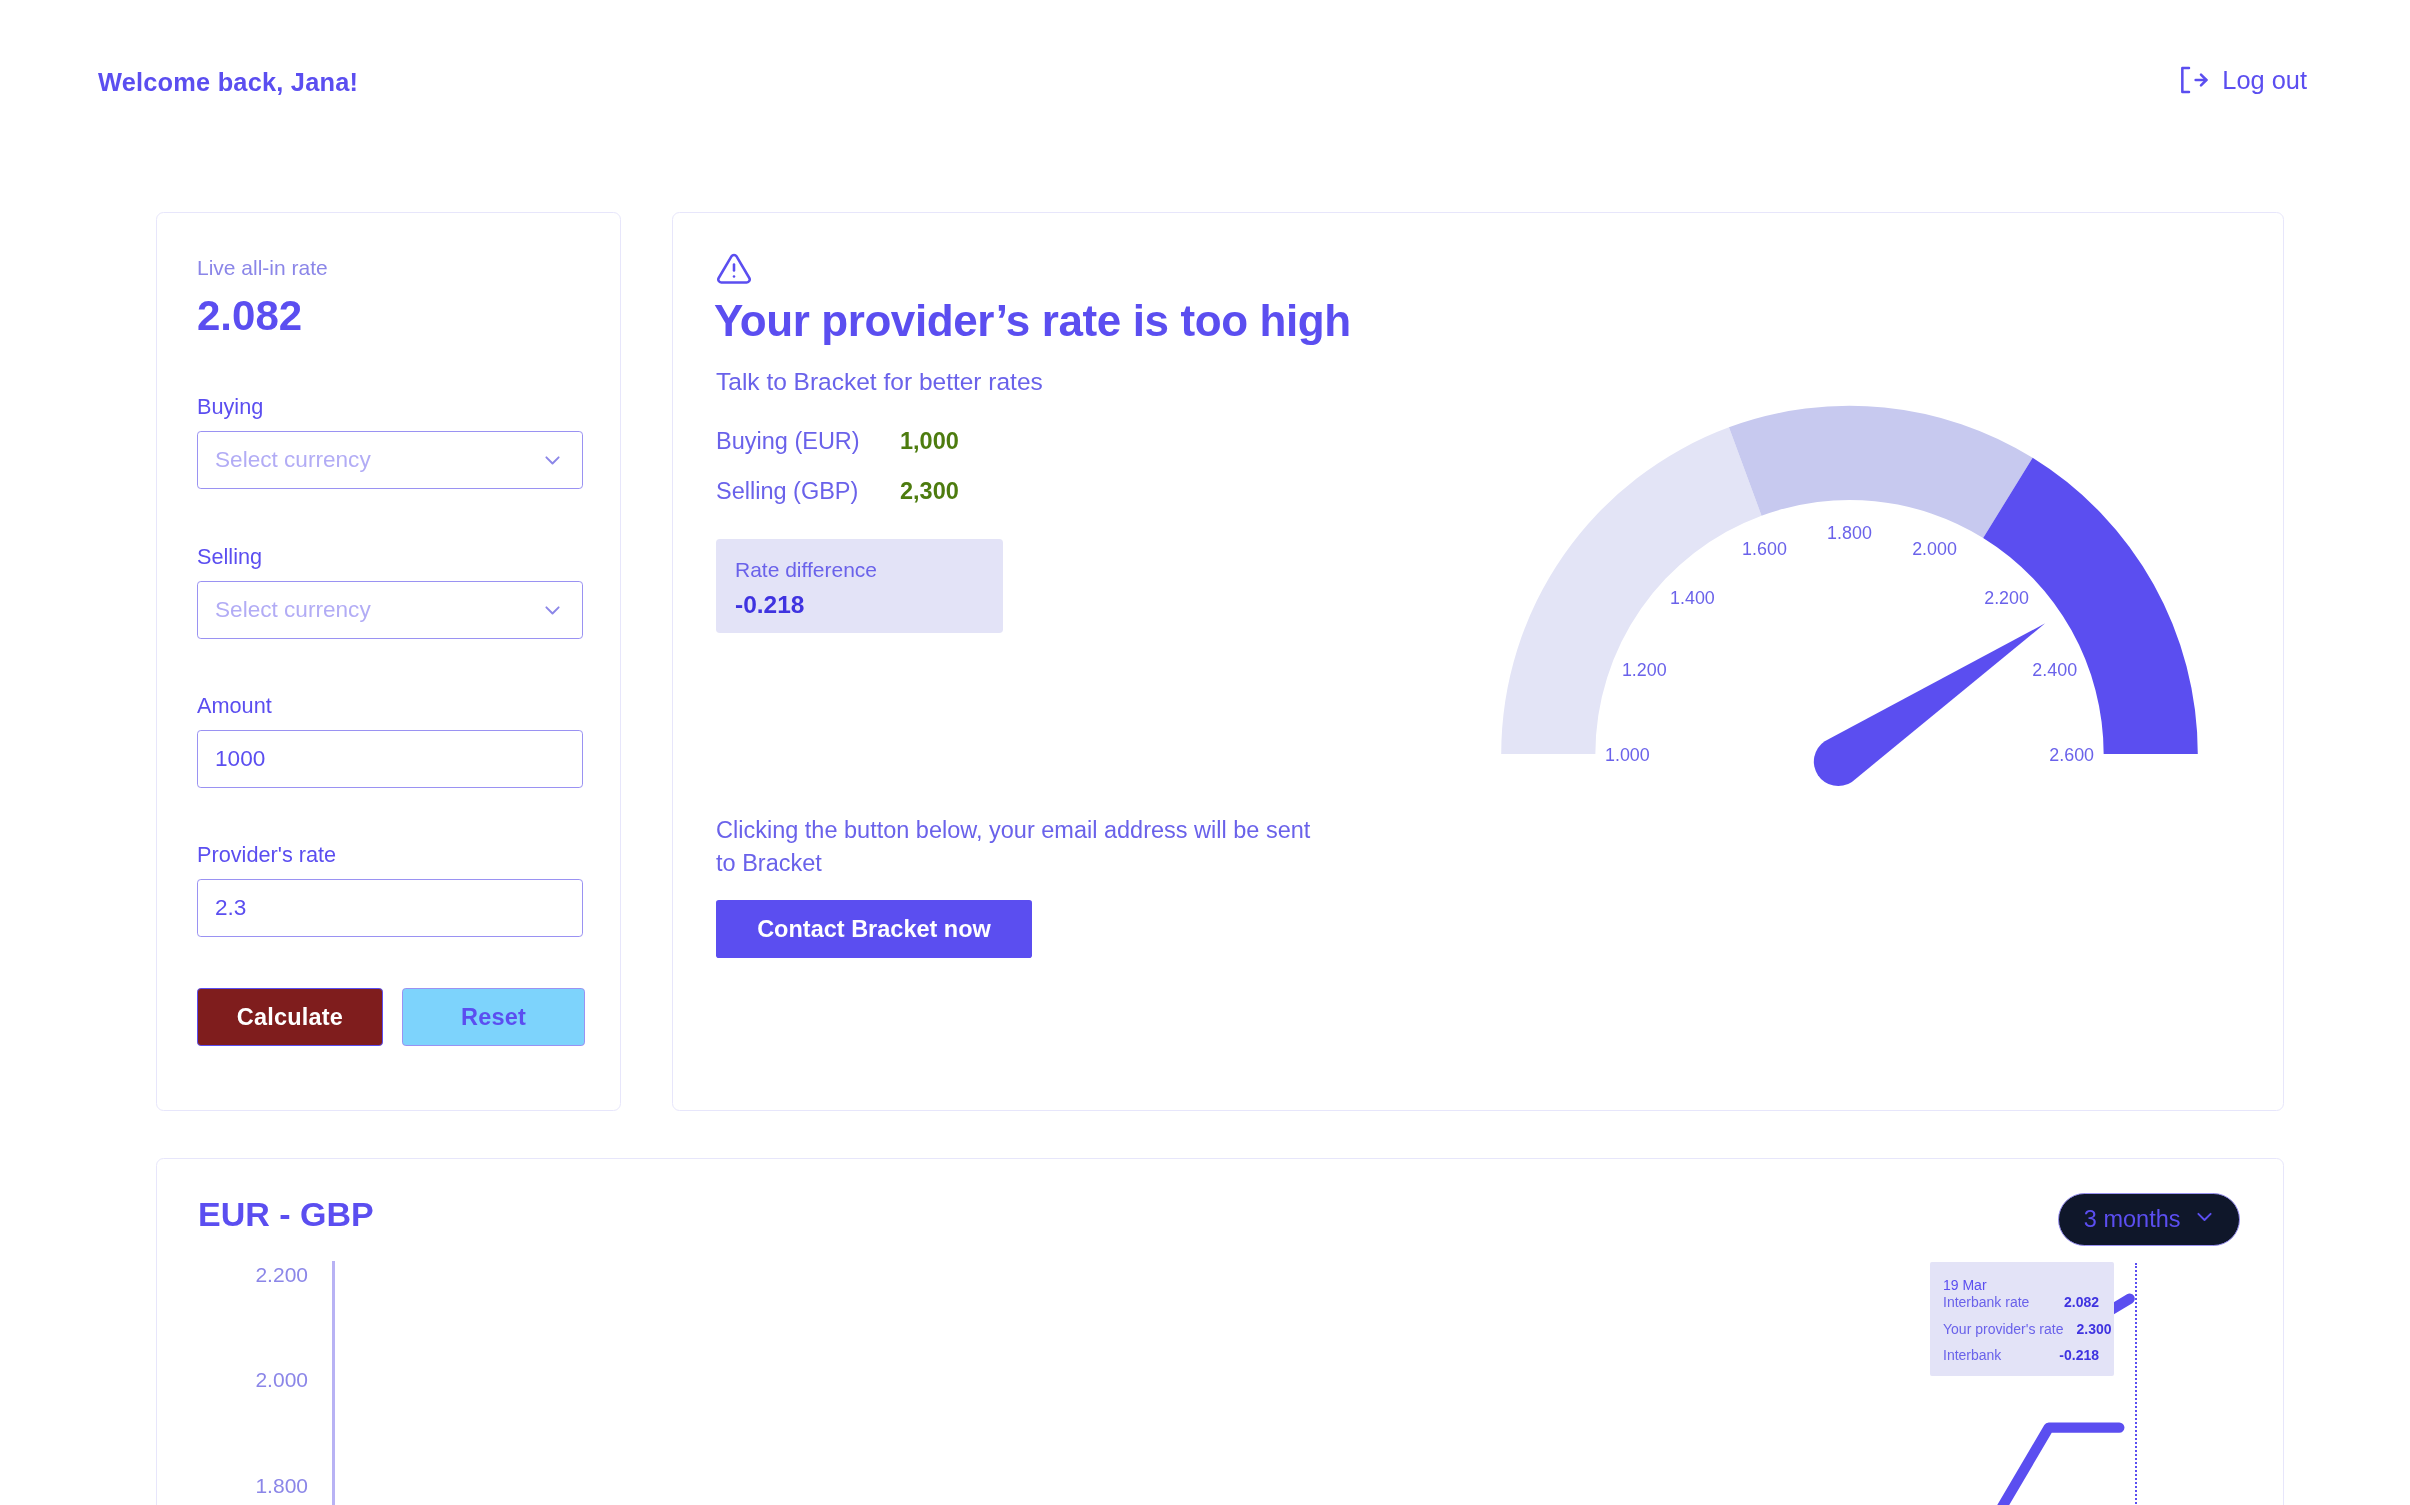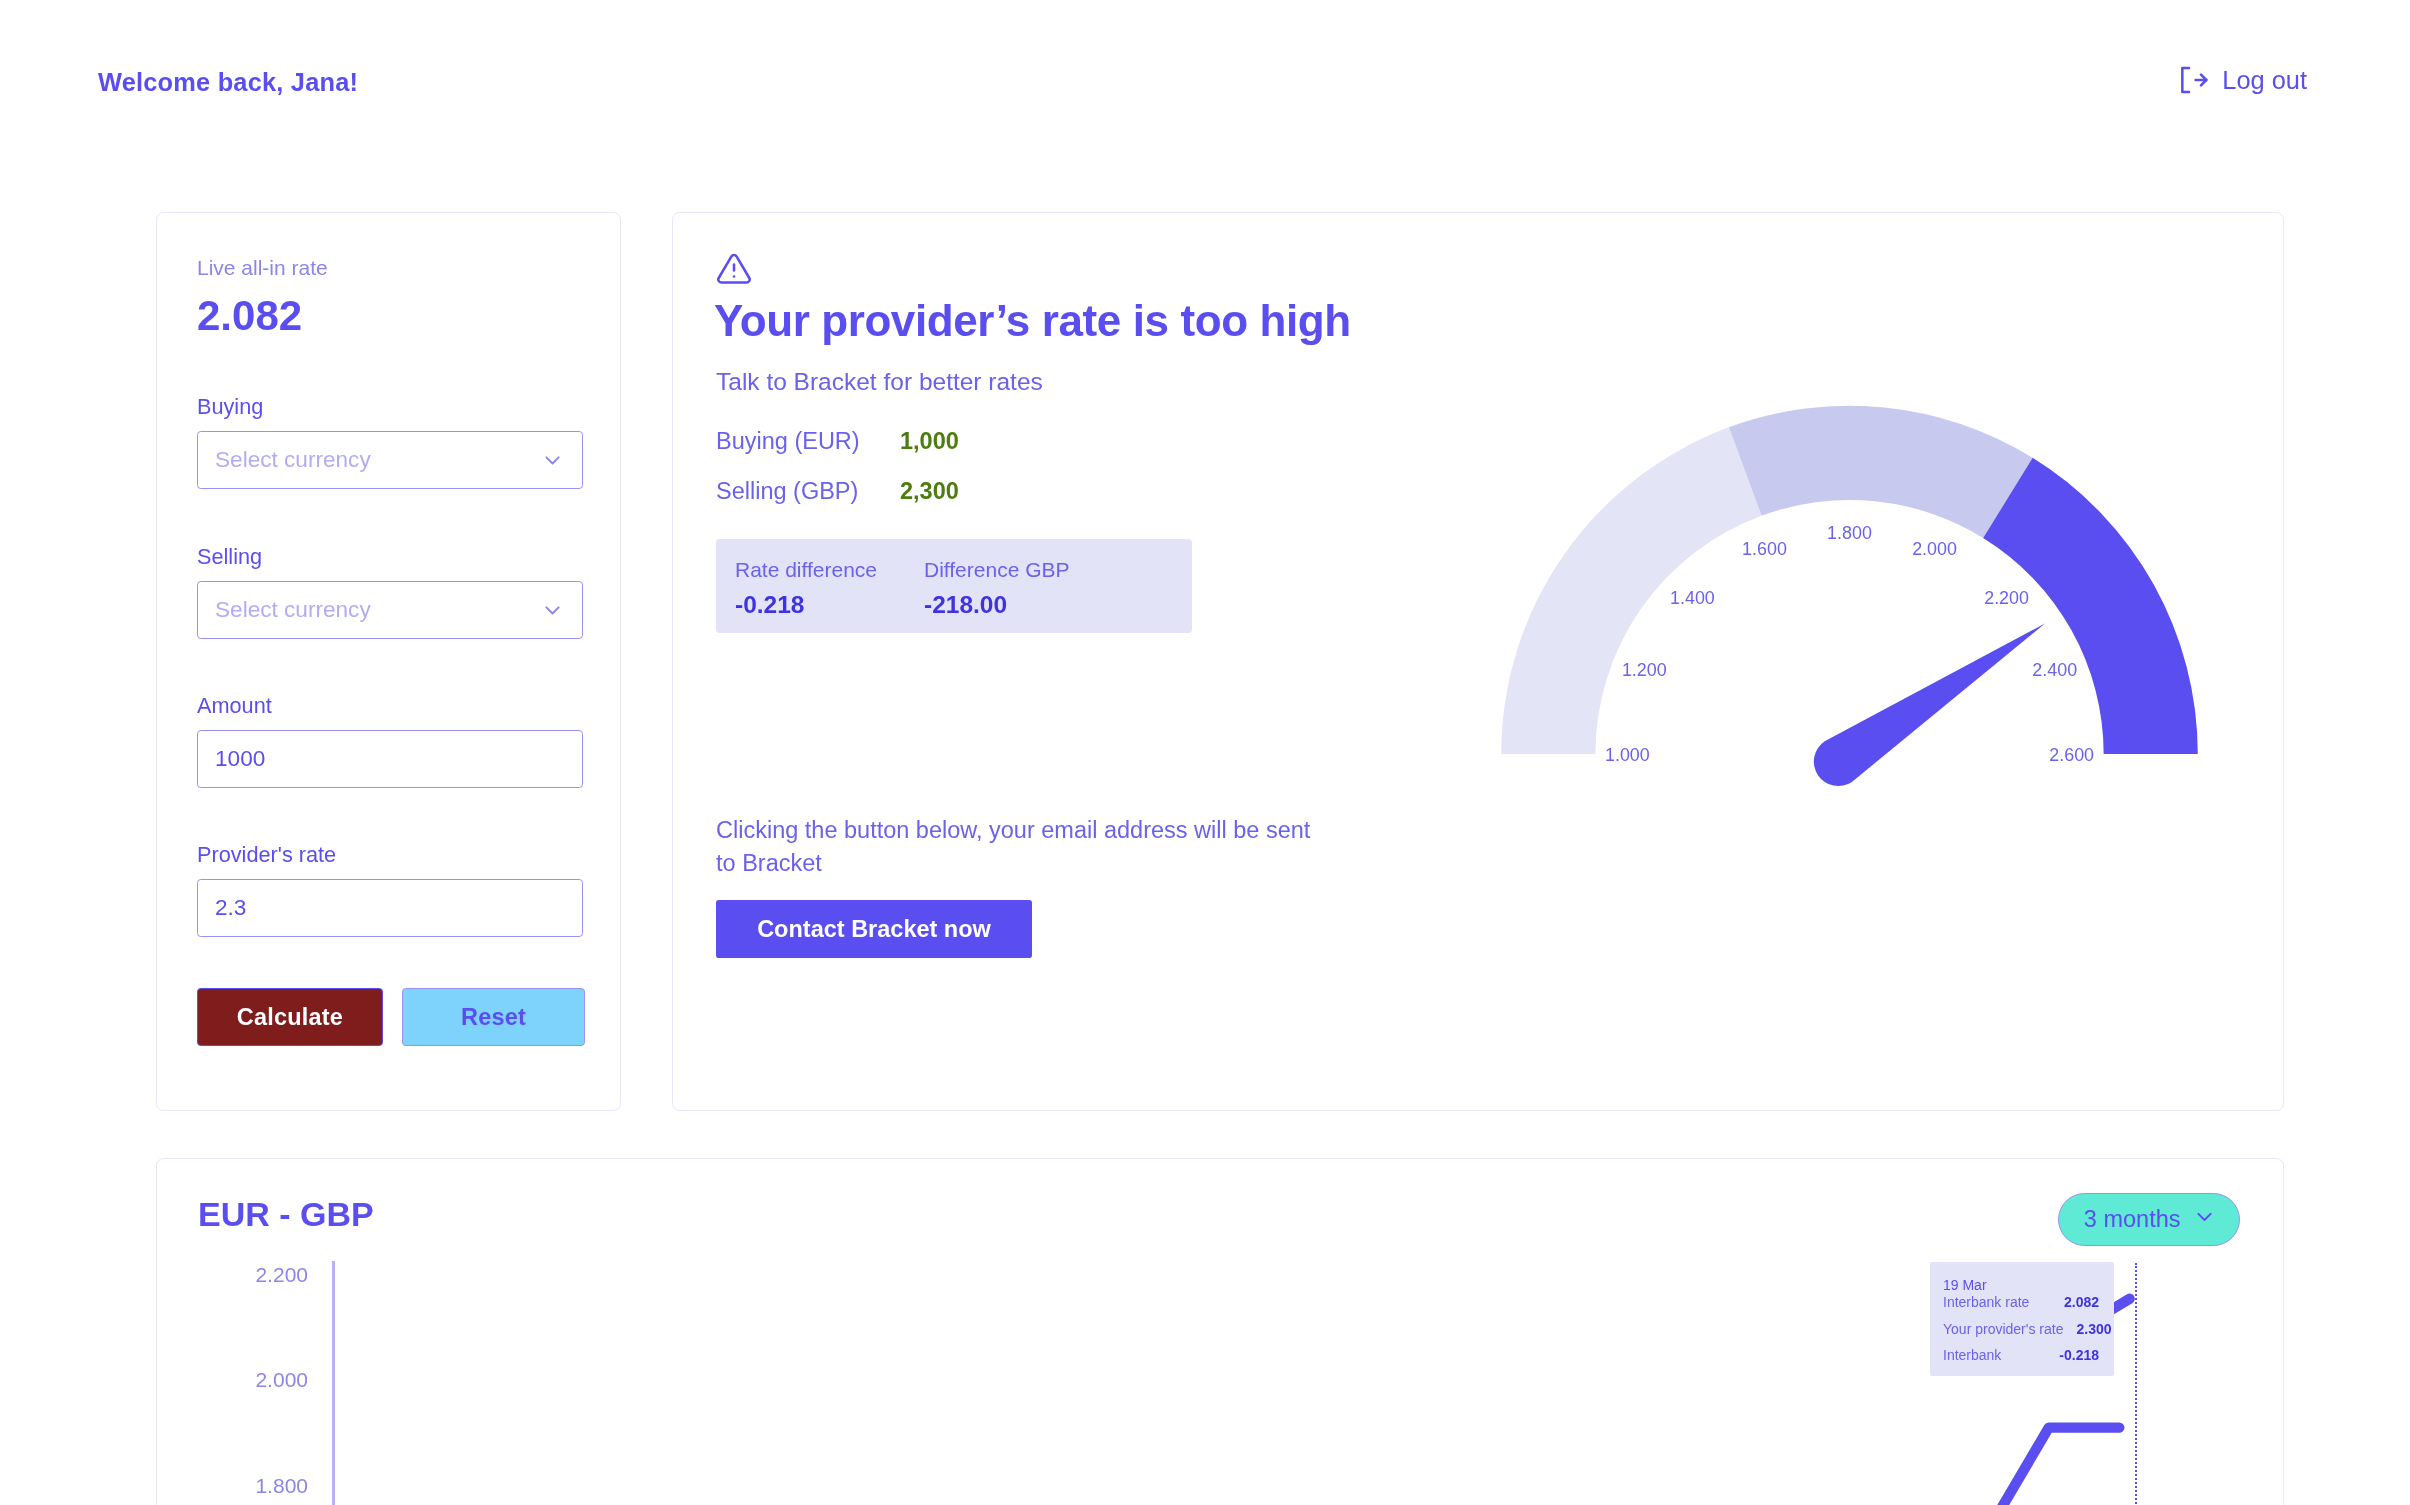--- a/index.html
+++ b/index.html
@@ -122,21 +122,21 @@
   #gauge { position:absolute; right:38px; top:174px; width:791px; height:433px; }
   .gauge-tick { font-size:19px; fill:#6a62ea; font-family:"Liberation Sans",sans-serif; }
 
   
   .chart-title {
     position:absolute; left:41px; top:36px; font-size:34px; font-weight:700; color:#5b4ef0;
   }
   #range-select {
     position:absolute; right:43px; top:34px;
     height:53px; padding:0 24.5px; border:1.9px solid #9a92f2; border-radius:28px;
-    background:#5eead4; color:#5b4ef0; font-size:23.5px;
+    background:#0f172a; color:#5b4ef0; font-size:23.5px;
     display:flex; align-items:center; gap:13px; cursor:pointer;
     font-family:"Liberation Sans",sans-serif;
   }
   .chart-plot { position:absolute; left:0; top:104px; width:2128px; height:301px; }
   .ylab { position:absolute; font-size:21px; color:#8b86e8; text-align:right; width:85px; }
   .yaxis-line { position:absolute; left:175px; top:-1.9px; width:2.8px; height:305px; background:#b8b2f4; }
 
   .tooltip {
     position:absolute; left:1773px; top:-0.9px; width:184px;
     background:#e3e3f7; padding:15px 15px 13px 13px; border-radius:1.9px;
@@ -240,24 +240,20 @@
       <b>1,000</b>
     </div>
     <div class="kv" id="kv-sell">
       <span class="k">Selling (GBP)</span>
       <b>2,300</b>
     </div>
 
     <div class="stat" id="stat-1">
       <span class="st-label">Rate difference</span>
       <span class="st-value">-0.218</span>
-    </div>
-    <div class="stat" id="stat-2">
-      <span class="st-label">Difference GBP</span>
-      <span class="st-value">-218.00</span>
     </div>
 
     <div class="cta-note">Clicking the button below, your email address will be sent to Bracket</div>
     <button id="contact-btn">Contact Bracket now</button>
 
     <svg id="gauge" viewBox="0 0 840 460">
       <g id="gauge-bands">
           <path d="M50,389.99999999999994 A370,370 0 0 1 291.9366888813277,42.869205708680795 L326.54839458907696,136.68833930092924 A270,270 0 0 0 150,389.99999999999994 Z" fill="#e3e4f6"></path>
           <path d="M291.9366888813277,42.869205708680795 A370,370 0 0 1 614.5618498448803,75.28475317370106 L561.9775661030208,160.3429279916197 A270,270 0 0 0 326.54839458907696,136.68833930092924 Z" fill="#c7c9ef"></path>
           <path d="M614.5618498448803,75.28475317370106 A370,370 0 0 1 790,390 L690,390 A270,270 0 0 0 561.9775661030208,160.3429279916197 Z" fill="#5b4ef0"></path>

